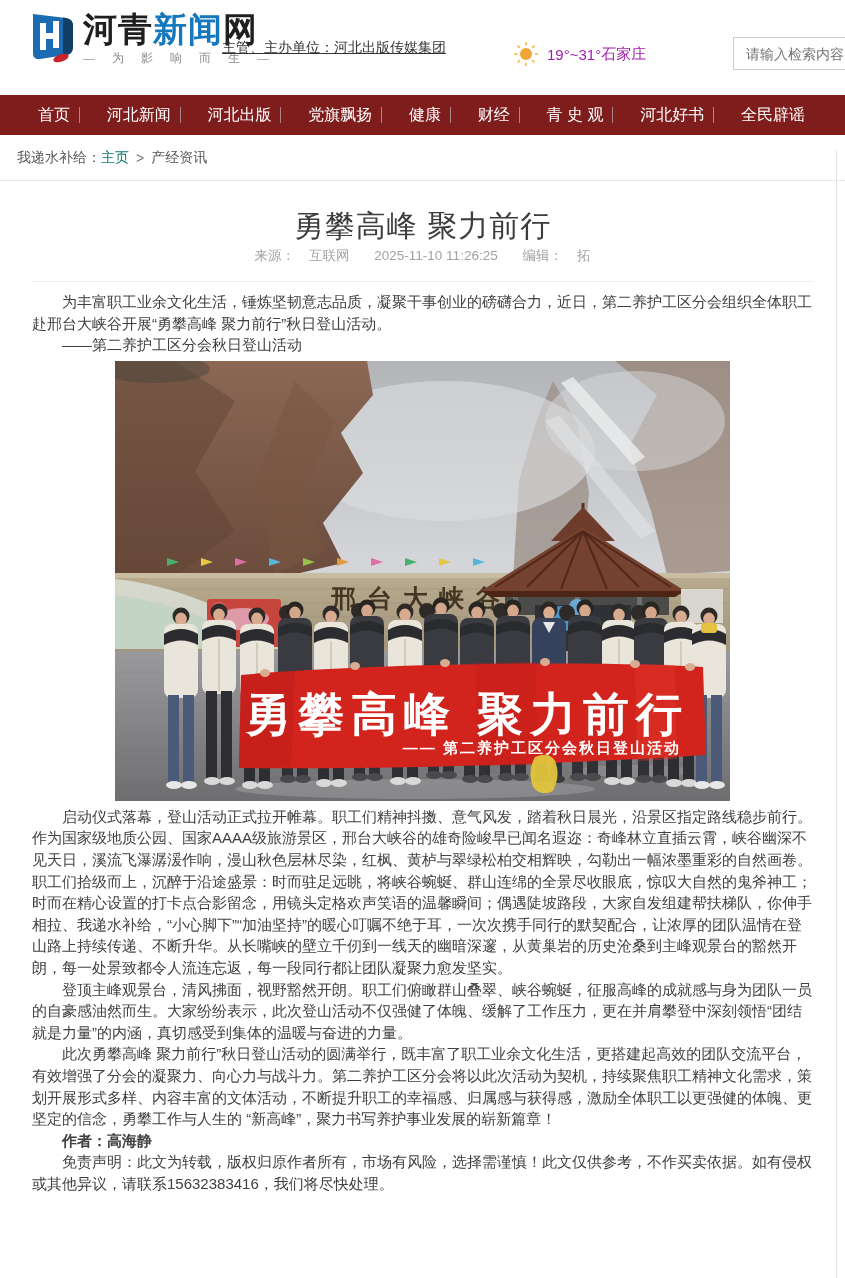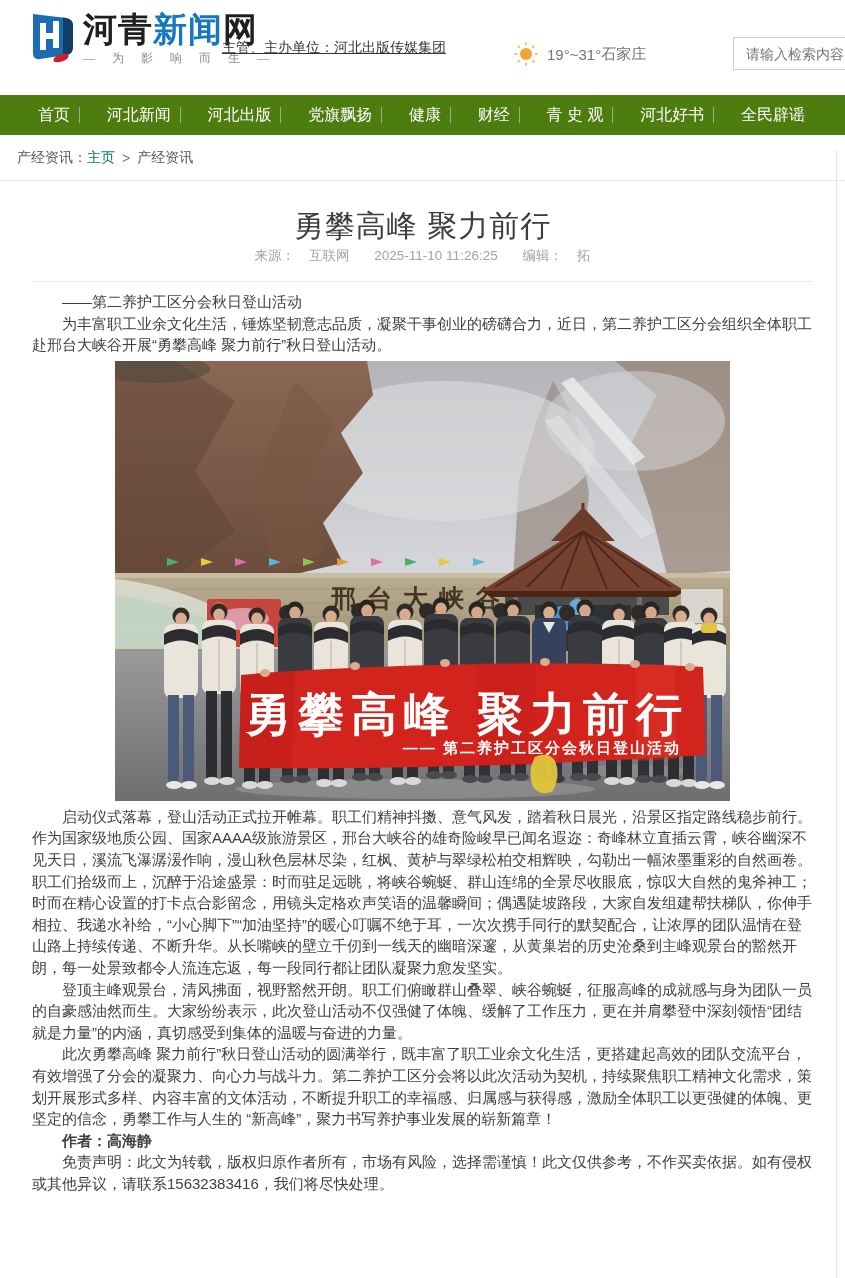--- a/index.html
+++ b/index.html
@@ -11,30 +11,30 @@
     color:#404040;
   }
   
   .site-header { position:relative; height:95px; background:#fff; }
   .logo { position:absolute; left:25px; top:11px; display:flex; align-items:flex-start; cursor:pointer; }
   .logo-icon { width:50px; height:54px; margin-right:8px; }
   .logo-name { font-size:34px; font-weight:bold; color:#1f1f1f; line-height:36px; letter-spacing:1px; }
   .logo-name .blue { color:#1577bd; }
   .logo-tagline { margin-top:3px; font-size:12px; color:#8a8a8a; letter-spacing:7px;font-family:Liberation Serif, serif; }
   .sponsor { position:absolute; left:222px; top:39px; font-size:14px; color:#333;text-decoration:underline; }
-  .weather { position:absolute; left:514px; top:42px; display:flex; align-items:center; font-size:15px; color:#737373; }
+  .weather { position:absolute; left:514px; top:42px; display:flex; align-items:center; font-size:15px; color:#a21caf; }
   .sun-icon { width:24px; height:24px; margin-right:9px; }
   .search-input {
     position:absolute; left:733px; top:37px; width:160px; height:33px;
     border:1px solid #ccc; outline:none; padding:0 12px; font-size:14px; color:#333;
     font-family:inherit;
   }
   .search-input::placeholder { color:#757575; }
   
-  .main-nav { height:40px; background:#4d7c0f; display:flex; align-items:stretch;
+  .main-nav { height:40px; background:#7f1d1d; display:flex; align-items:stretch;
     justify-content:space-between; padding:0 26px 0 24px; }
   .nav-item { display:flex; align-items:center; padding:0 14px; color:#fff; font-size:16px;
     text-decoration:none; position:relative; white-space:nowrap; }
   .nav-item + .nav-item::before {
     content:""; position:absolute; left:-14px; top:12px; width:1px; height:16px;
     background:rgba(205,220,235,.55);
   }
   
   .breadcrumb { height:46px; display:flex; align-items:center; padding-left:17px;
     font-size:14px; color:#555; border-bottom:1px solid #e8e8e8; }
@@ -107,38 +107,38 @@
     <a href="#" class="nav-item">河北出版</a>
     <a href="#" class="nav-item">党旗飘扬</a>
     <a href="#" class="nav-item">健康</a>
     <a href="#" class="nav-item">财经</a>
     <a href="#" class="nav-item">青 史 观</a>
     <a href="#" class="nav-item">河北好书</a>
     <a href="#" class="nav-item">全民辟谣</a>
   </nav>
 
   <div class="breadcrumb">
-    <span>产经资讯：</span>
+    <span>我递水补给：</span>
     <a href="#">主页</a>
     <span class="crumb-sep">&gt;</span>
     <span>产经资讯</span>
   </div>
 
   <main class="article">
     <h1 class="article-title">勇攀高峰 聚力前行</h1>
     <div class="article-meta">
       <span><span>来源：</span><span>互联网</span></span>
       <span>2025-11-10 11:26:25</span>
       <span><span>编辑：</span><span>拓</span></span>
     </div>
     <div class="meta-divider"></div>
 
     <div class="article-body">
+      <p>为丰富职工业余文化生活，锤炼坚韧意志品质，凝聚干事创业的磅礴合力，近日，第二养护工区分会组织全体职工赴邢台大峡谷开展“勇攀高峰 聚力前行”秋日登山活动。</p>
       <p>——第二养护工区分会秋日登山活动</p>
-      <p>为丰富职工业余文化生活，锤炼坚韧意志品质，凝聚干事创业的磅礴合力，近日，第二养护工区分会组织全体职工赴邢台大峡谷开展“勇攀高峰 聚力前行”秋日登山活动。</p>
 
       <svg class="article-photo" viewBox="0 0 615 440" preserveAspectRatio="none">
         <defs>
           <linearGradient id="fogG" x1="0" y1="0" x2="0" y2="1">
             <stop offset="0" stop-color="#b3b4b8"></stop>
               <stop offset="0.45" stop-color="#d4d5d8"></stop>
               <stop offset="1" stop-color="#cbccce"></stop>
           </linearGradient>
           <linearGradient id="cliffG" x1="0" y1="0" x2="0" y2="1">
             <stop offset="0" stop-color="#8b6754"></stop>

